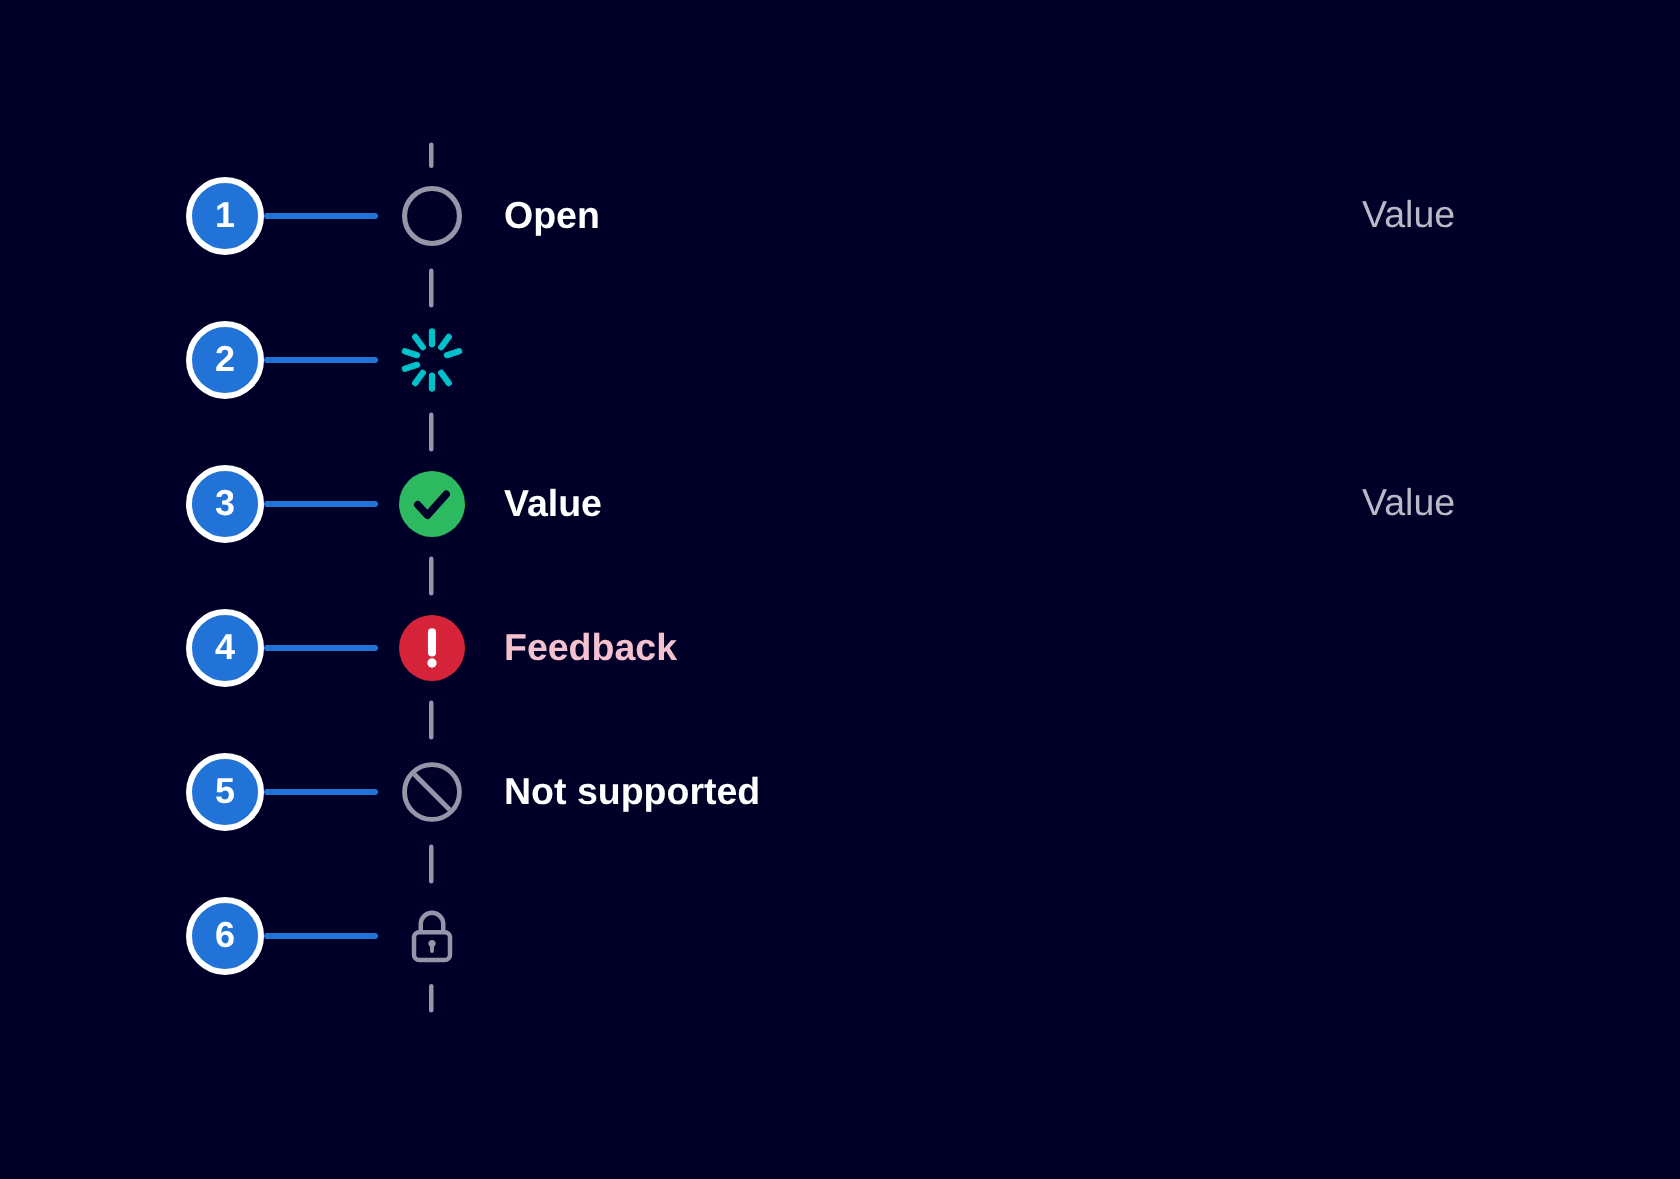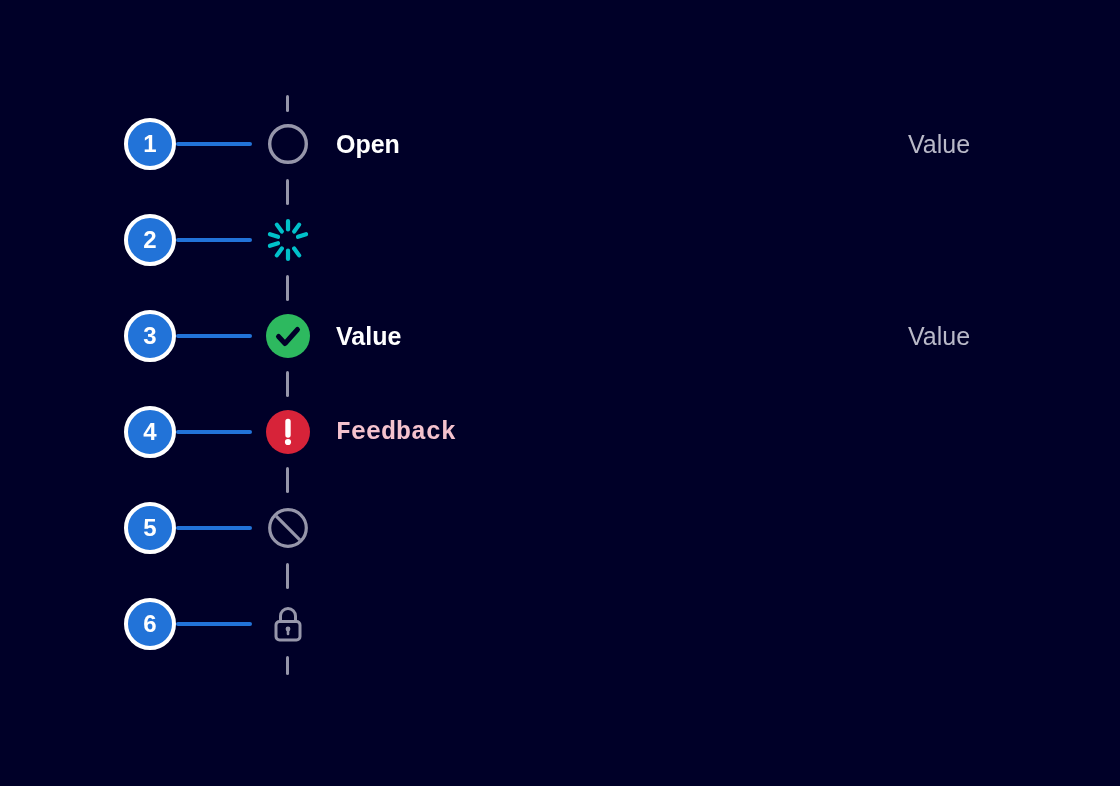--- a/index.html
+++ b/index.html
@@ -88,21 +88,21 @@
     flex-direction:column;
     line-height:35px;
   }
   .label{
     font-size:25px;
     font-weight:bold;
     color:var(--text-white);
     white-space:nowrap;
   }
   .label.teal{color:var(--progress-teal);}
-  .label.pink{color:var(--feedback-pink);font-family:Liberation Mono, monospace;}
+  .label.pink{color:var(--feedback-pink);}
   .value{
     position:absolute;
     left:741px;
     top:50%;
     transform:translateY(-50%);
     font-size:25px;
     font-weight:normal;
     color:var(--value-gray);
     margin-left:43px;
   }
@@ -197,20 +197,23 @@
       <div class="marker">
         <span>5</span>
       </div>
       <div class="pointer-line"></div>
       <div class="icon-box">
         <svg width="44" height="44" viewBox="0 0 44 44">
           <circle cx="22" cy="22" r="18.3" fill="none" stroke="var(--neutral-gray)" stroke-width="3.2"></circle>
           <line x1="10.2" y1="10.2" x2="33.8" y2="33.8" stroke="var(--neutral-gray)" stroke-width="3.2"></line>
         </svg>
       </div>
+      <div class="labels">
+        <span class="label">Not supported</span>
+      </div>
     </div>
 
     <div class="row">
       <div class="marker">
         <span>6</span>
       </div>
       <div class="pointer-line"></div>
       <div class="icon-box">
         <svg width="44" height="44" viewBox="0 0 44 44">
           <path d="M14.5 19.5 V14 a7.5 7.5 0 0 1 15 0 V19.5" fill="none" stroke="var(--neutral-gray)" stroke-width="3"></path>

